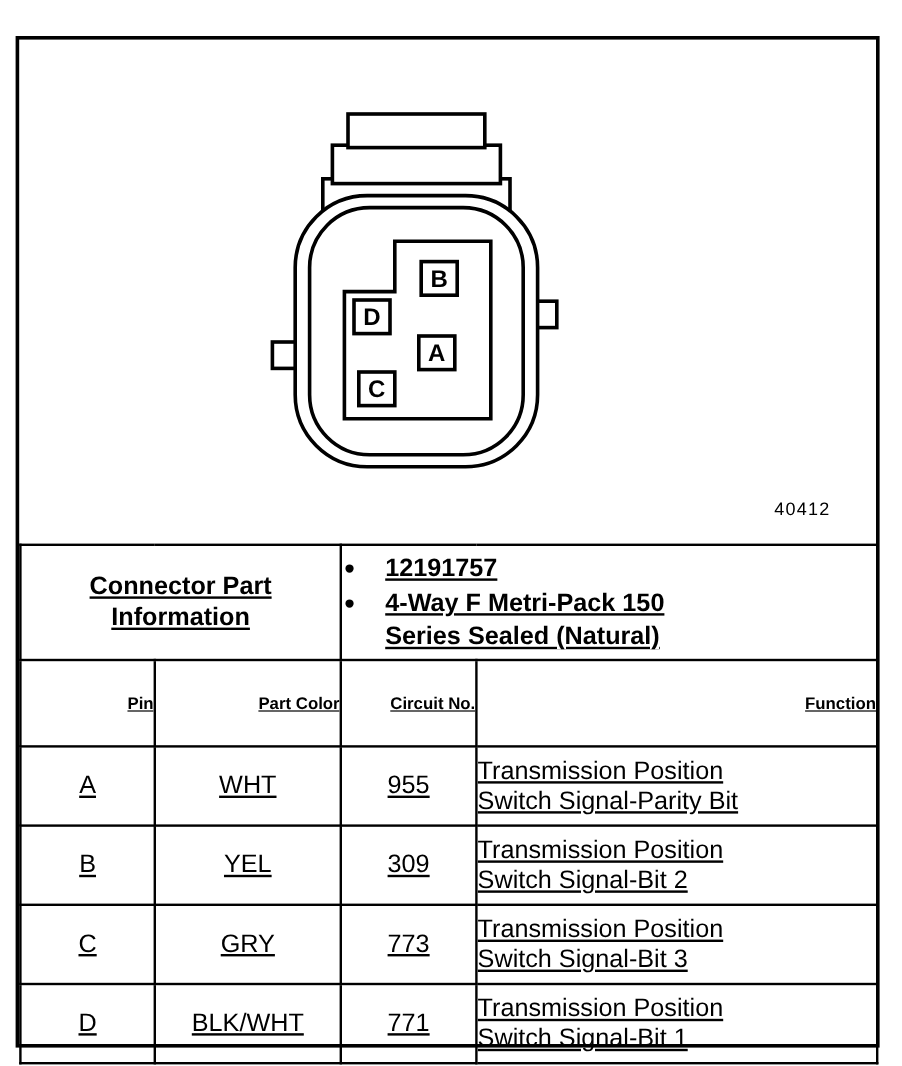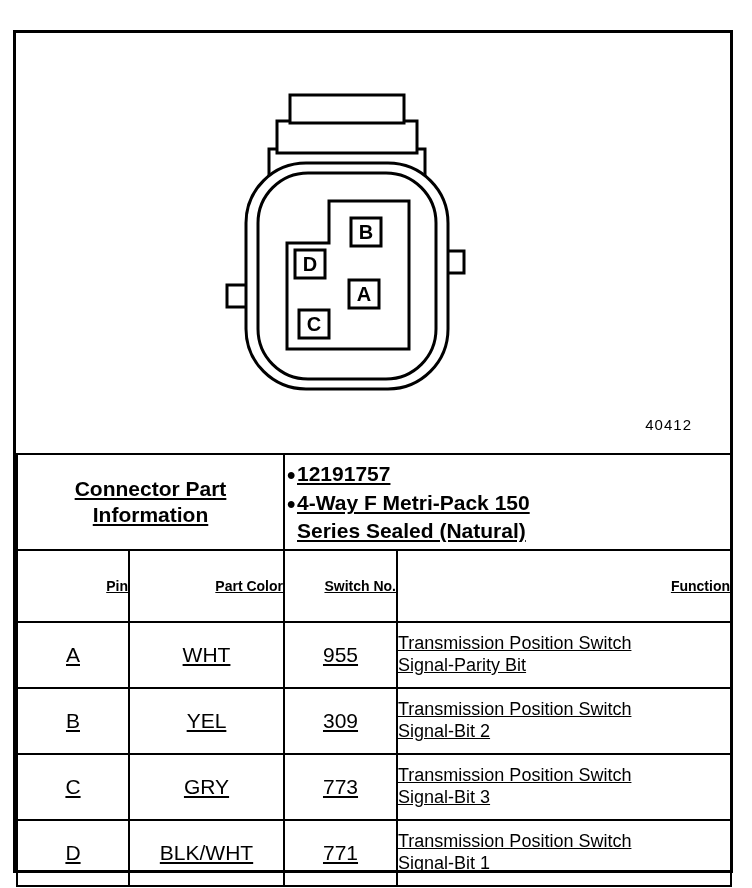--- a/index.html
+++ b/index.html
@@ -27,30 +27,30 @@
   col.c-circ{width:113px;}
   col.c-func{width:334px;}
   .row-partinfo td{height:94px;}
   .partinfo-title{
     text-align:center;font-weight:bold;font-size:21px;line-height:1.25;
     padding:0 28px;
   }
   .partinfo-values{padding:6px 0 6px 22px;}
   .partinfo-values ul{list-style:none;margin:0;padding:0;}
   .partinfo-values li{
-    position:relative;padding-left:12px;font-weight:bold;font-size:21px;
+    position:relative;padding-left:36px;font-weight:bold;font-size:21px;
     line-height:1.3;max-width:300px;margin:2px 0;
   }
   .partinfo-values li::before{
     content:"\2022";position:absolute;left:2px;top:-1px;font-size:24px;
   }
   .row-header th{height:70px;font-weight:bold;font-size:14px;text-align:right;line-height:1.15;padding:0 10px;}
   .row-data td{height:64px;font-size:21px;text-align:center;}
   td.func-cell{text-align:left;padding:4px 8px;}
-  td.func-cell .func-text{font-size:18px;line-height:1.2;max-width:235px;}
+  td.func-cell .func-text{font-size:21px;line-height:1.2;max-width:235px;}
 </style>
 </head>
 <body>
 
 <div class="frame">
 
   <div class="drawing">
     <svg viewBox="0 0 714 420">
       <g fill="#ffffff" stroke="#000000" stroke-width="3">
 
@@ -94,21 +94,21 @@
       <td colspan="2" class="partinfo-values">
         <ul>
           <li>12191757</li>
           <li>4-Way F Metri-Pack 150 Series Sealed (Natural)</li>
         </ul>
       </td>
     </tr>
     <tr class="row-header">
       <th>Pin</th>
       <th>Part Color</th>
-      <th>Switch No.</th>
+      <th>Circuit No.</th>
       <th>Function</th>
     </tr>
     <tr class="row-data">
       <td>A</td>
       <td>WHT</td>
       <td>955</td>
       <td class="func-cell">
         <div class="func-text">Transmission Position Switch Signal-Parity Bit</div>
       </td>
     </tr>

